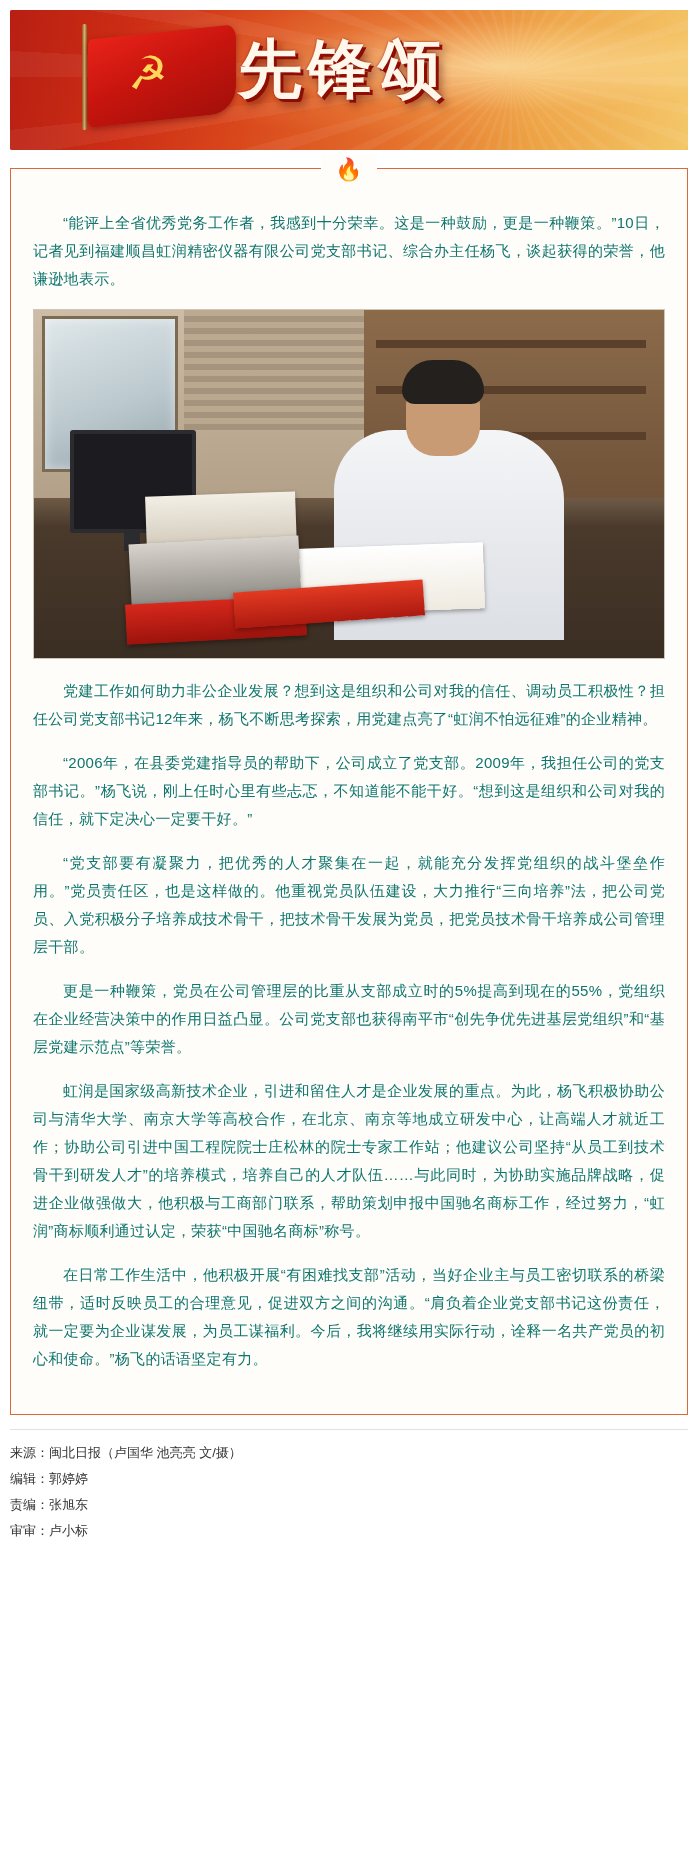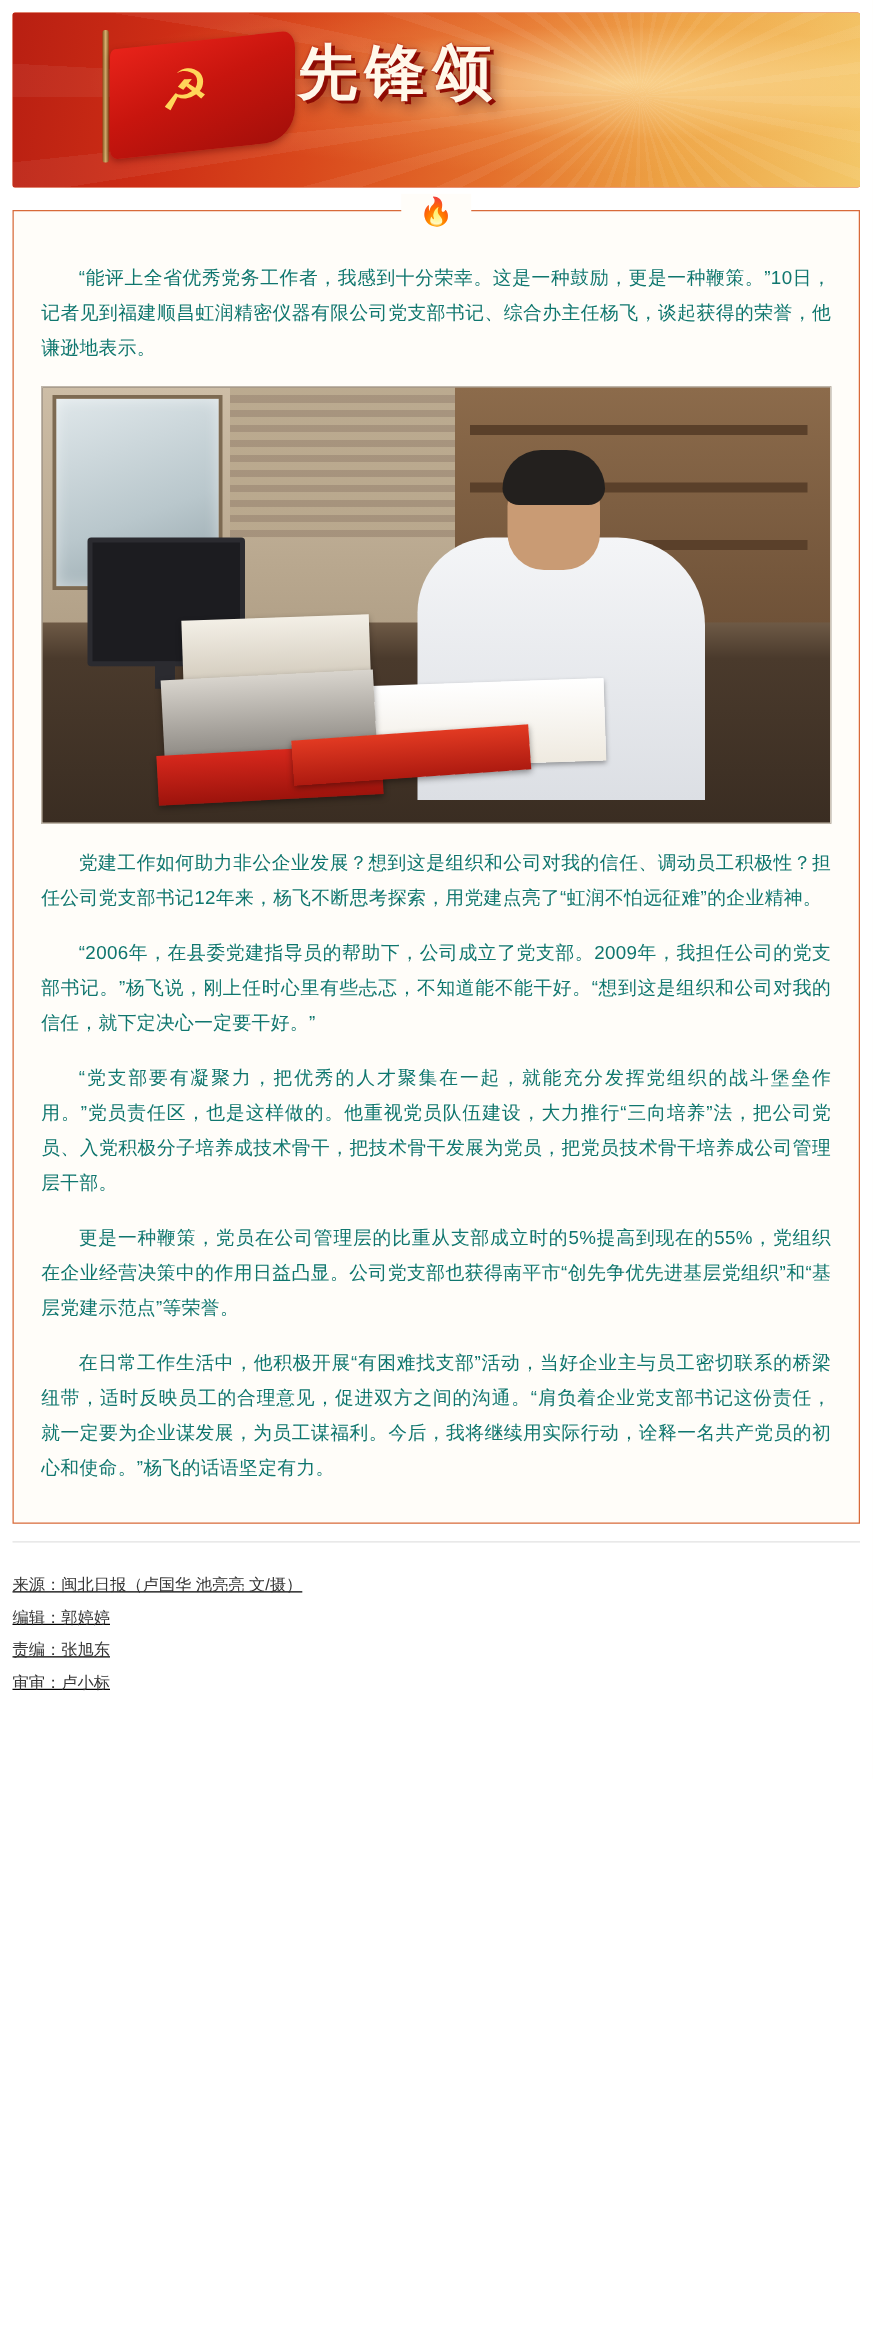--- a/index.html
+++ b/index.html
@@ -79,21 +79,21 @@
     left: -6px; top: 0;
     width: 5px; height: 106px;
     background: linear-gradient(90deg,#8a5a22,#d7b070,#8a5a22);
     border-radius: 2px;
   }
   .banner-title {
     position: absolute;
     left: 228px;
     top: 16px;
     font-family: "DejaVu Serif", "Liberation Serif", serif;
-    font-size: 48px;
+    font-size: 64px;
     font-weight: 700;
     letter-spacing: 6px;
     color: #fff8ea;
     text-shadow:
       0 0 2px #a01006,
       3px 3px 0 #8d0d05,
       5px 6px 10px rgba(70,0,0,.55);
     white-space: nowrap;
   }
 
@@ -121,21 +121,21 @@
   }
   p.para {
     margin: 0 0 16px 0;
     font-size: 15px;
     line-height: 28px;
     color: #0f766e;
     text-indent: 2em;
     text-align: justify;
     letter-spacing: .3px;
   }
-  p.para:last-child { margin-bottom: 7px; }
+  p.para:last-child { margin-bottom: 19px; }
 
   
   .photo {
     margin: 4px auto 18px auto;
     width: 100%;
     height: 350px;
     position: relative;
     overflow: hidden;
     background: #6a5f52;
     border: 1px solid #cfc6ba;
@@ -254,22 +254,21 @@
     width: 150px; height: 56px;
     background: linear-gradient(180deg,#f3efe6,#cfc7b8);
     transform: rotate(-2deg);
     box-shadow: 0 2px 5px rgba(0,0,0,.3);
   }
 
   
   .footer {
     margin: 14px 10px 0 10px;
     border-top: 1px solid #e2e2e2;
-    padding-top: 21px;
-    text-decoration: underline;
+    padding-top: 10px;
   }
   .footer div {
     font-size: 13px;
     line-height: 26px;
     color: #333333;
   }
 </style>
 </head>
 <body>
 
@@ -305,20 +304,21 @@
       <div class="ph-stand"></div>
       <div class="ph-book-bw"></div>
       <div class="ph-book-red1"></div>
       <div class="ph-book-red2"></div>
     </div>
 
     <p class="para">党建工作如何助力非公企业发展？想到这是组织和公司对我的信任、调动员工积极性？担任公司党支部书记12年来，杨飞不断思考探索，用党建点亮了“虹润不怕远征难”的企业精神。</p>
     <p class="para">“2006年，在县委党建指导员的帮助下，公司成立了党支部。2009年，我担任公司的党支部书记。”杨飞说，刚上任时心里有些忐忑，不知道能不能干好。“想到这是组织和公司对我的信任，就下定决心一定要干好。”</p>
     <p class="para">“党支部要有凝聚力，把优秀的人才聚集在一起，就能充分发挥党组织的战斗堡垒作用。”党员责任区，也是这样做的。他重视党员队伍建设，大力推行“三向培养”法，把公司党员、入党积极分子培养成技术骨干，把技术骨干发展为党员，把党员技术骨干培养成公司管理层干部。</p>
     <p class="para">更是一种鞭策，党员在公司管理层的比重从支部成立时的5%提高到现在的55%，党组织在企业经营决策中的作用日益凸显。公司党支部也获得南平市“创先争优先进基层党组织”和“基层党建示范点”等荣誉。</p>
+    <p class="para">虹润是国家级高新技术企业，引进和留住人才是企业发展的重点。为此，杨飞积极协助公司与清华大学、南京大学等高校合作，在北京、南京等地成立研发中心，让高端人才就近工作；协助公司引进中国工程院院士庄松林的院士专家工作站；他建议公司坚持“从员工到技术骨干到研发人才”的培养模式，培养自己的人才队伍……与此同时，为协助实施品牌战略，促进企业做强做大，他积极与工商部门联系，帮助策划申报中国驰名商标工作，经过努力，“虹润”商标顺利通过认定，荣获“中国驰名商标”称号。</p>
     <p class="para">在日常工作生活中，他积极开展“有困难找支部”活动，当好企业主与员工密切联系的桥梁纽带，适时反映员工的合理意见，促进双方之间的沟通。“肩负着企业党支部书记这份责任，就一定要为企业谋发展，为员工谋福利。今后，我将继续用实际行动，诠释一名共产党员的初心和使命。”杨飞的话语坚定有力。</p>
   </div>
 
   <div class="footer">
     <div>来源：闽北日报（卢国华 池亮亮 文/摄）</div>
     <div>编辑：郭婷婷</div>
     <div>责编：张旭东</div>
     <div>审审：卢小标</div>
   </div>
 

